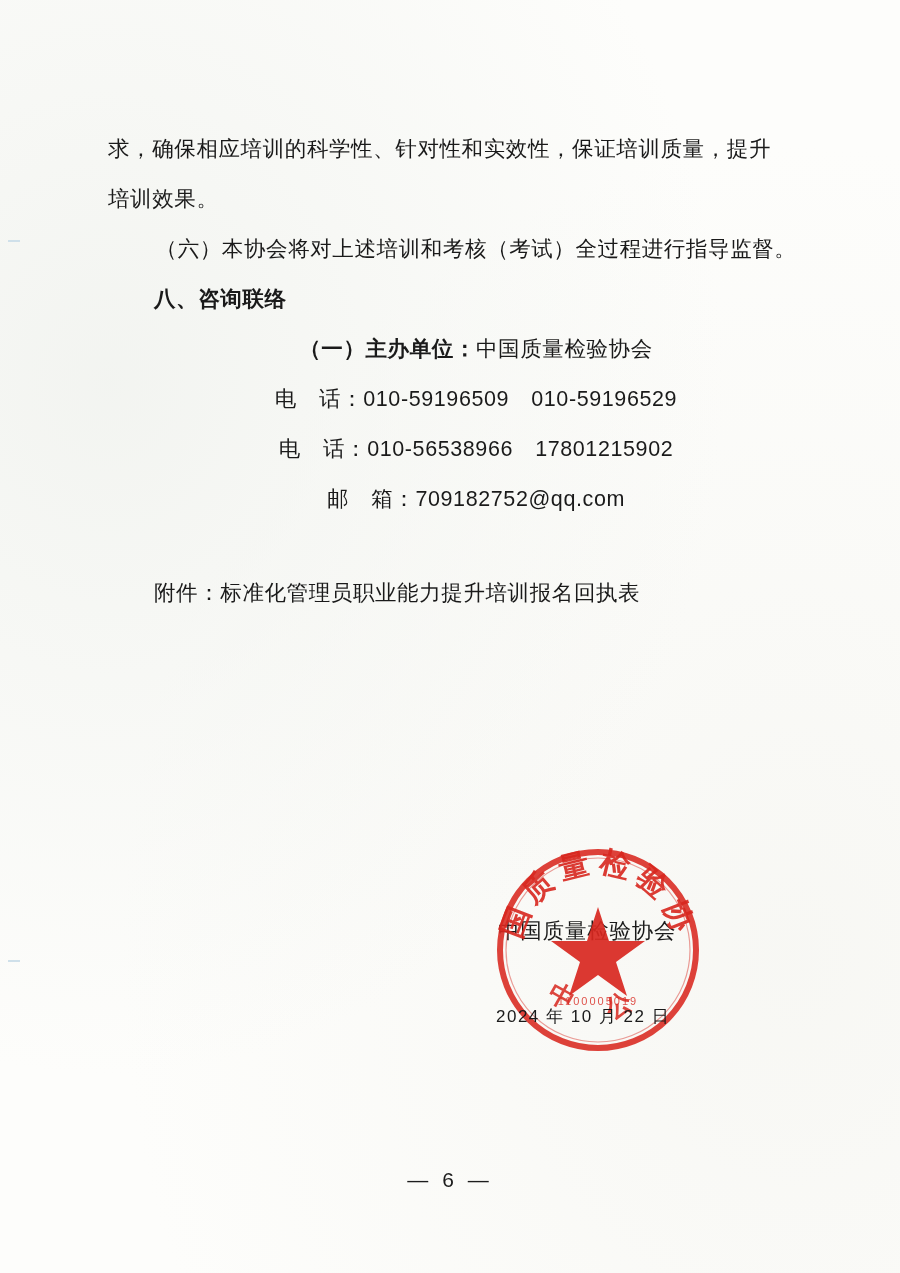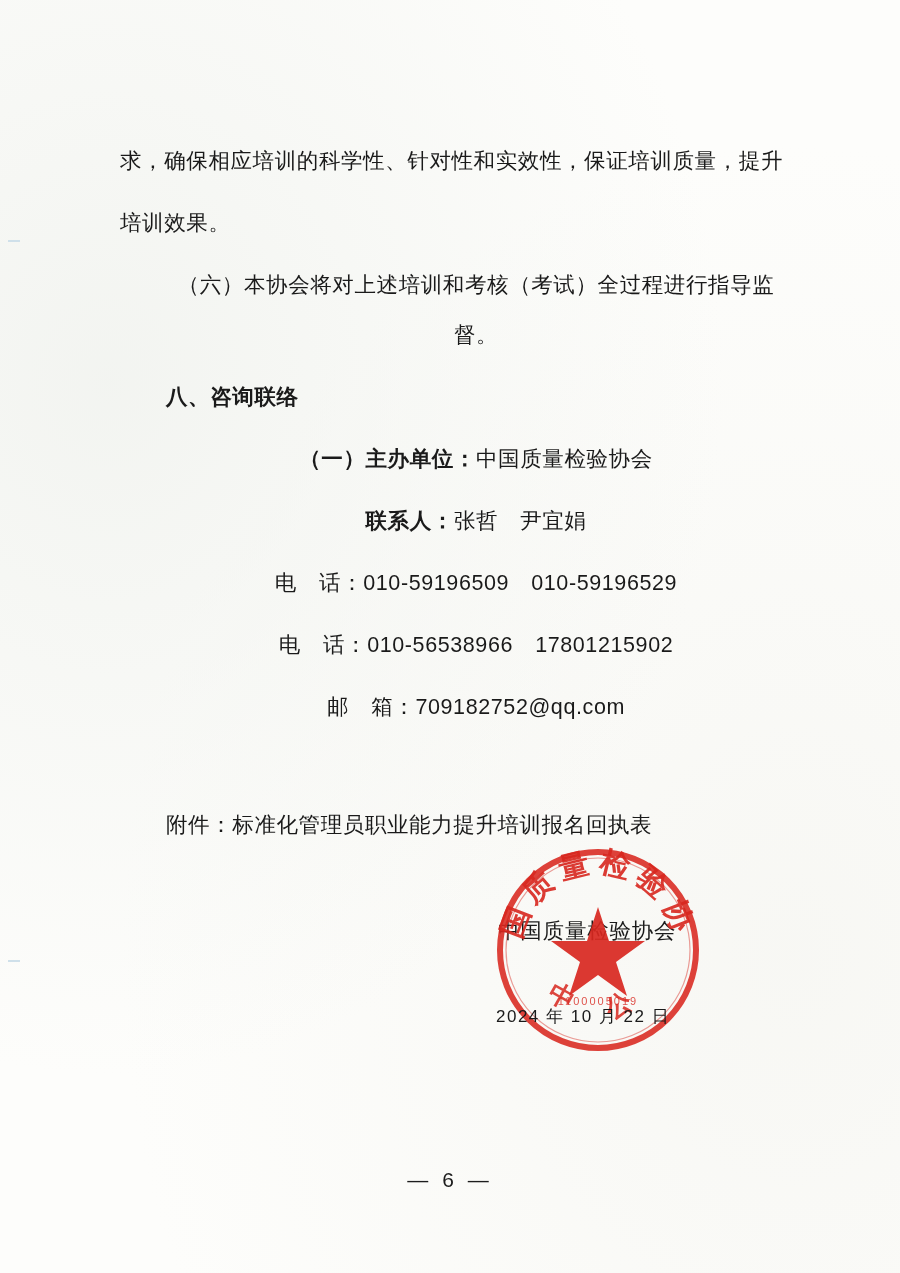--- a/index.html
+++ b/index.html
@@ -26,21 +26,21 @@
       radial-gradient(ellipse at 88% 75%, rgba(246,246,242,0.8) 0%, rgba(253,253,251,0) 60%);
     pointer-events: none;
   }
   .body-text {
     position: absolute;
     left: 108px;
     top: 124px;
     width: 690px;
   }
   p.para {
-    margin: 12px;
+    margin: 0;
     font-size: 21.5px;
     line-height: 50px;
     letter-spacing: 0.6px;
     color: #1a1a1a;
   }
   .indent {
     text-indent: 0;
     padding-left: 46px;
     text-align: center;
   }
@@ -121,23 +121,20 @@
     <p class="para">培训效果。</p>
 
     <p class="para indent">（六）本协会将对上述培训和考核（考试）全过程进行指导监督。</p>
 
     <p class="para section-heading">八、咨询联络</p>
 
     <p class="para indent">
       <span class="label-bold">（一）主办单位：</span><span>中国质量检验协会</span>
     </p>
 
-    <p class="para indent">
-      <span class="label-bold">联系人：</span><span>张哲　尹宜娟</span>
-    </p>
 
     <p class="para indent">
       <span>电　话：</span><span>010-59196509　010-59196529</span>
     </p>
 
 
 
 
 
     <p class="para indent">

